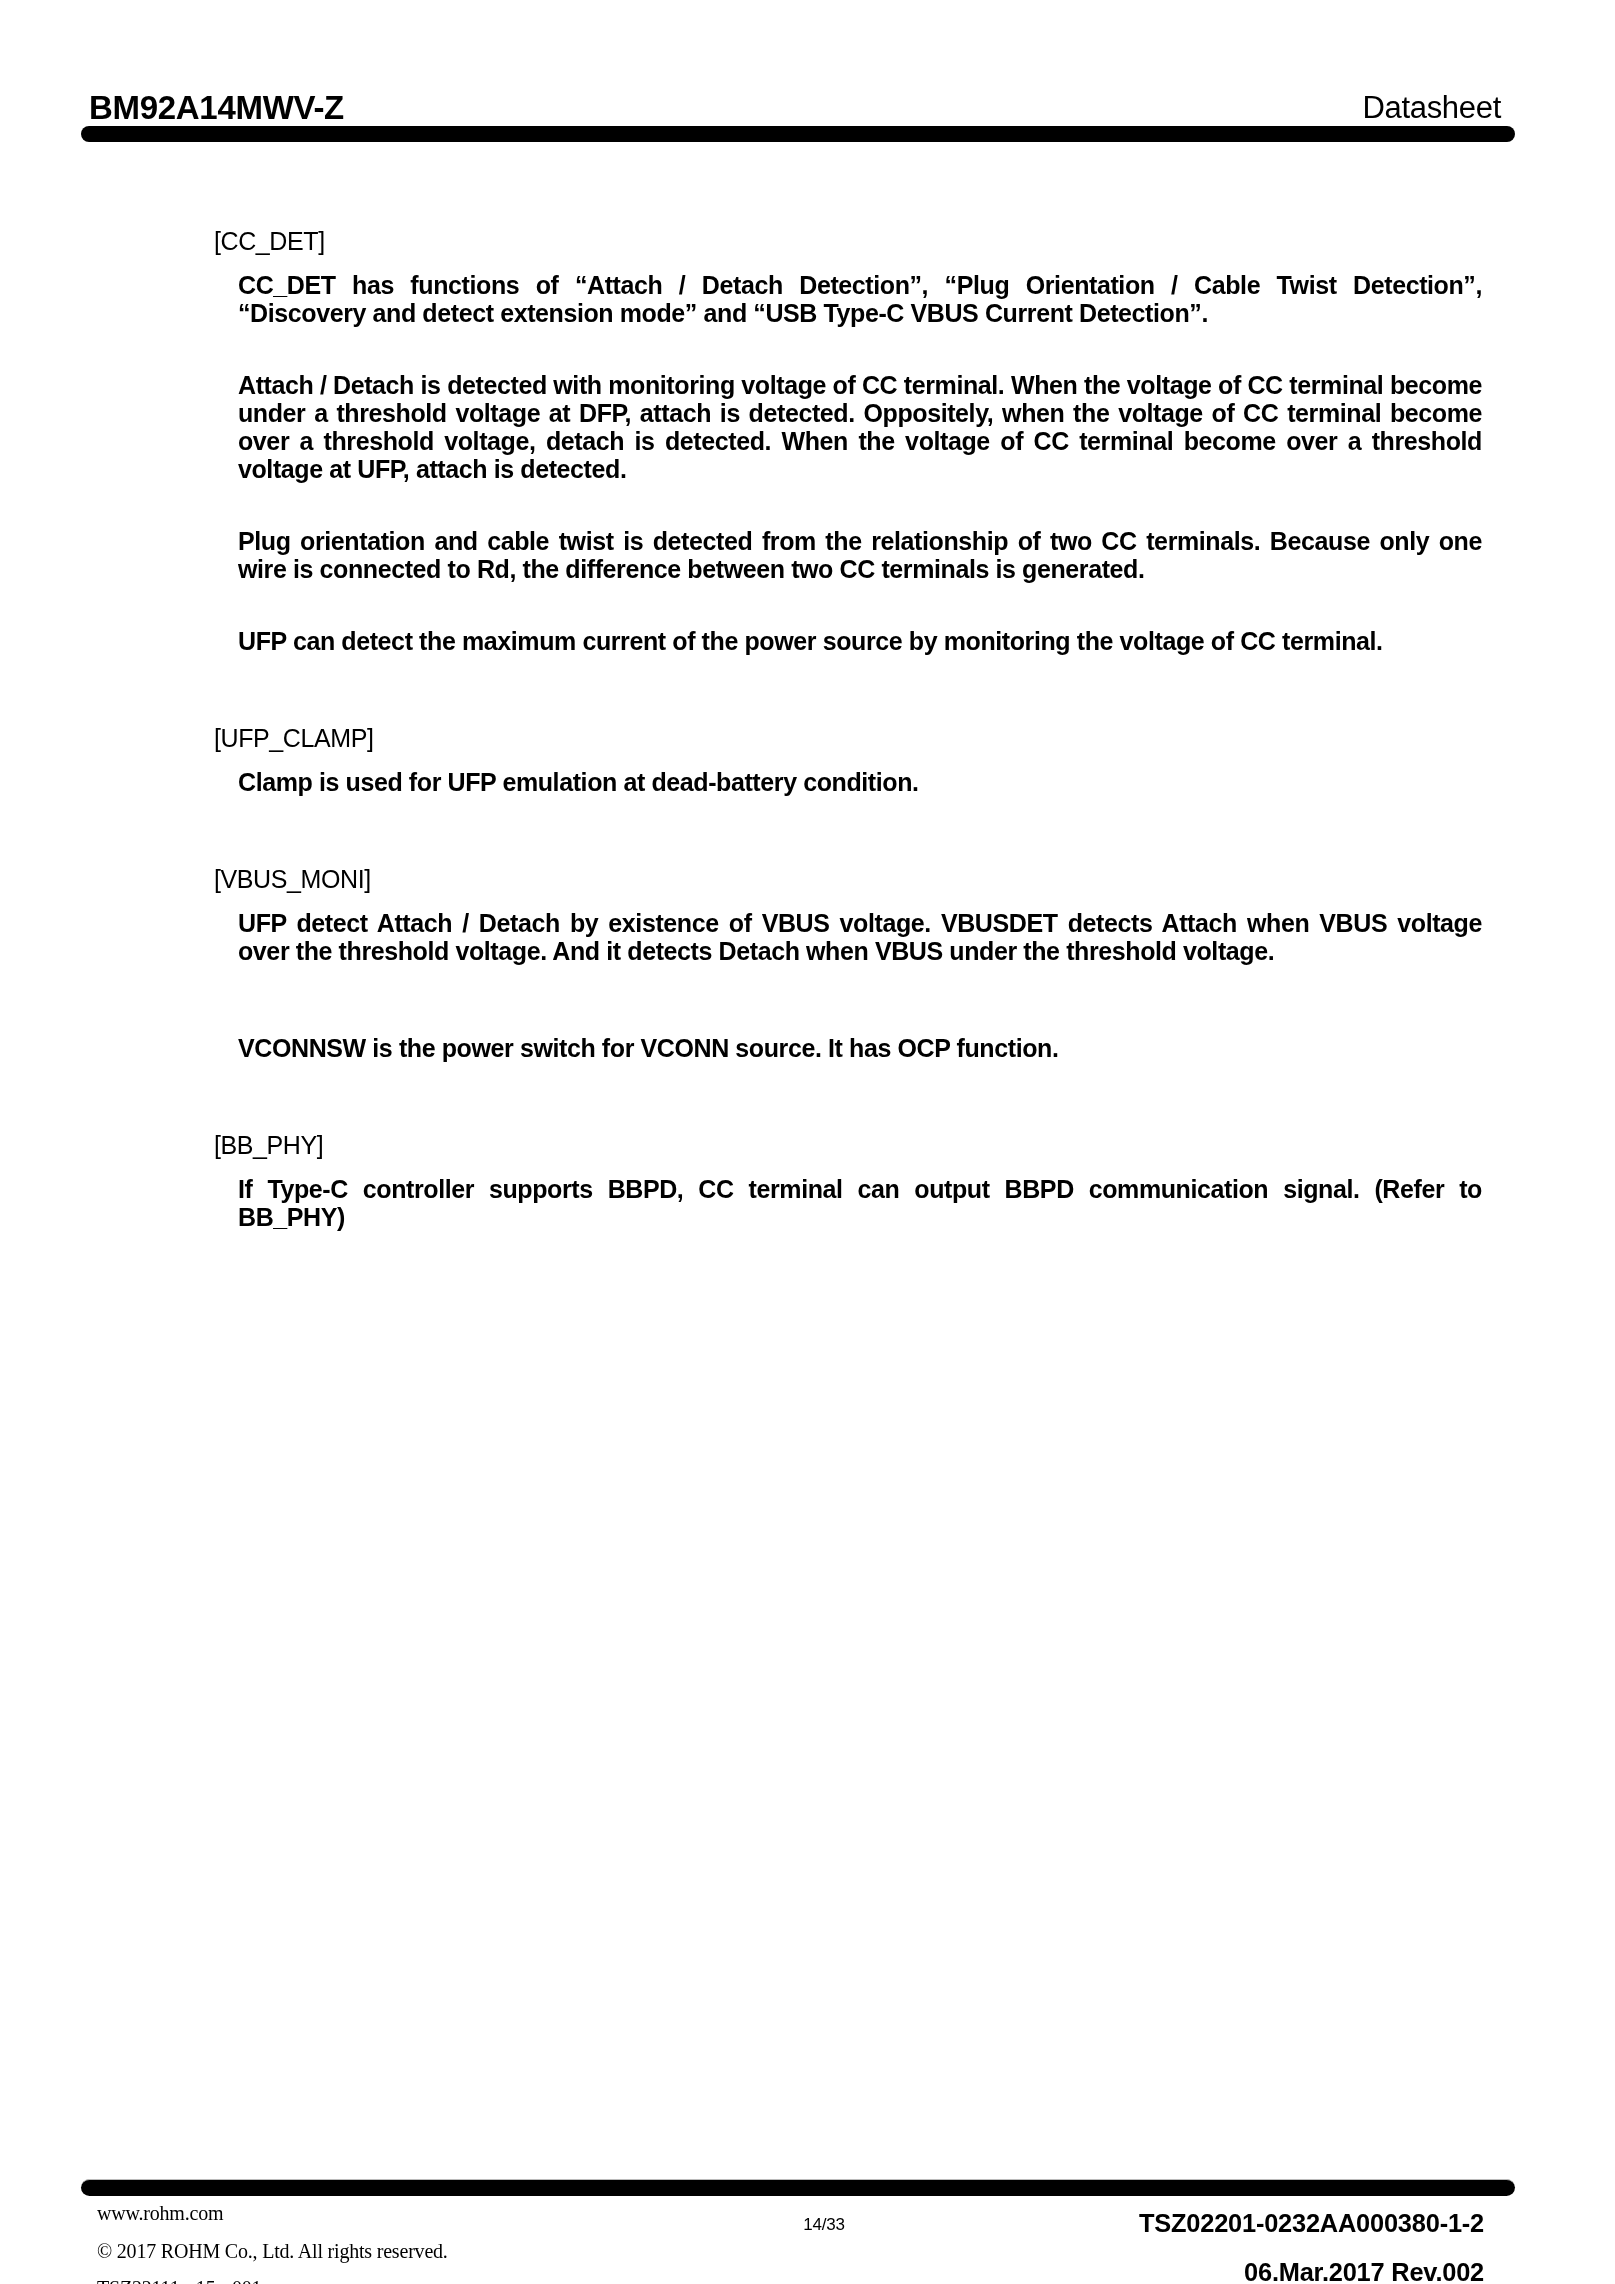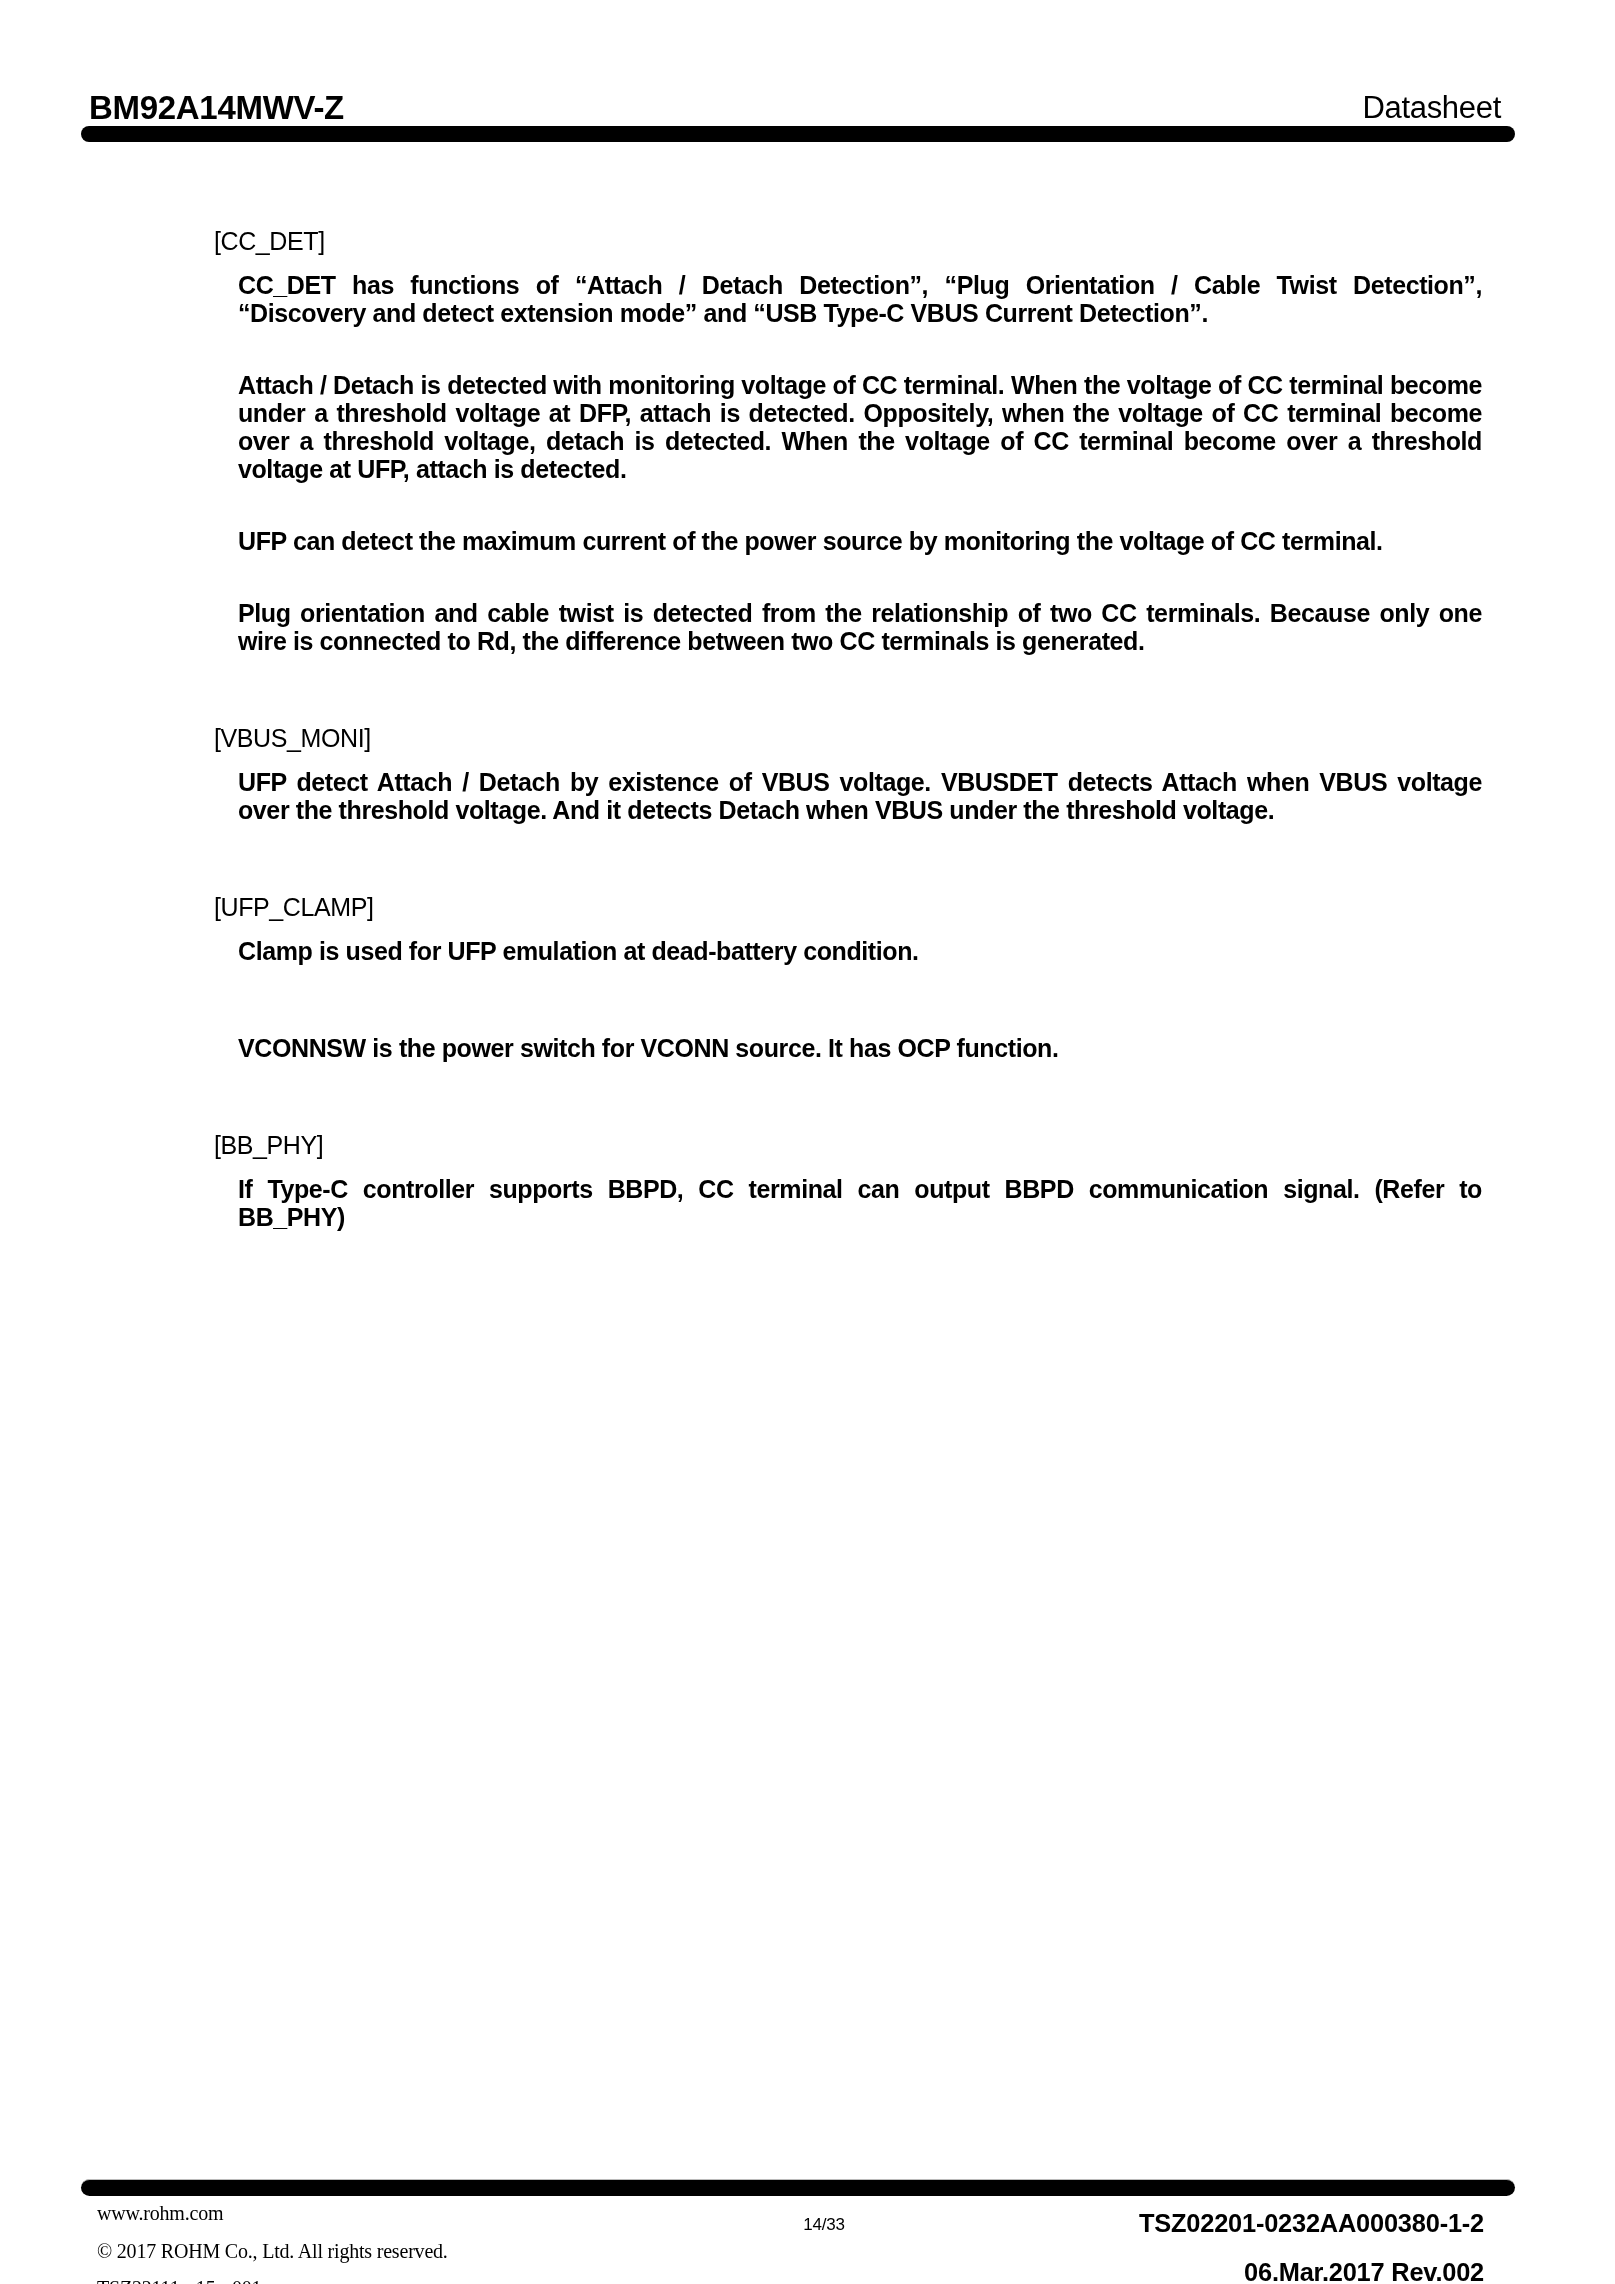--- a/index.html
+++ b/index.html
@@ -110,32 +110,32 @@
   <div class="header-title">BM92A14MWV-Z</div>
   <div class="header-doctype">Datasheet</div>
   <div class="header-rule"></div>
 
   <div class="content">
 
     <div class="section">
       <div class="section-title">[CC_DET]</div>
       <p class="para">CC_DET has functions of “Attach / Detach Detection”, “Plug Orientation / Cable Twist Detection”, “Discovery and detect extension mode” and “USB Type-C VBUS Current Detection”.</p>
       <p class="para">Attach / Detach is detected with monitoring voltage of CC terminal. When the voltage of CC terminal become under a threshold voltage at DFP, attach is detected. Oppositely, when the voltage of CC terminal become over a threshold voltage, detach is detected. When the voltage of CC terminal become over a threshold voltage at UFP, attach is detected.</p>
+      <p class="para">Plug orientation and cable twist is detected from the relationship of two CC terminals. Because only one wire is connected to Rd, the difference between two CC terminals is generated.</p>
       <p class="para">UFP can detect the maximum current of the power source by monitoring the voltage of CC terminal.</p>
-      <p class="para">Plug orientation and cable twist is detected from the relationship of two CC terminals. Because only one wire is connected to Rd, the difference between two CC terminals is generated.</p>
+    </div>
+
+    <div class="section">
+      <div class="section-title">[UFP_CLAMP]</div>
+      <p class="para">Clamp is used for UFP emulation at dead-battery condition.</p>
     </div>
 
     <div class="section">
       <div class="section-title">[VBUS_MONI]</div>
       <p class="para">UFP detect Attach / Detach by existence of VBUS voltage. VBUSDET detects Attach when VBUS voltage over the threshold voltage. And it detects Detach when VBUS under the threshold voltage.</p>
-    </div>
-
-    <div class="section">
-      <div class="section-title">[UFP_CLAMP]</div>
-      <p class="para">Clamp is used for UFP emulation at dead-battery condition.</p>
     </div>
 
     <div class="section">
       <p class="para">VCONNSW is the power switch for VCONN source. It has OCP function.</p>
     </div>
 
     <div class="section">
       <div class="section-title">[BB_PHY]</div>
       <p class="para">If Type-C controller supports BBPD, CC terminal can output BBPD communication signal. (Refer to BB_PHY)</p>
     </div>

